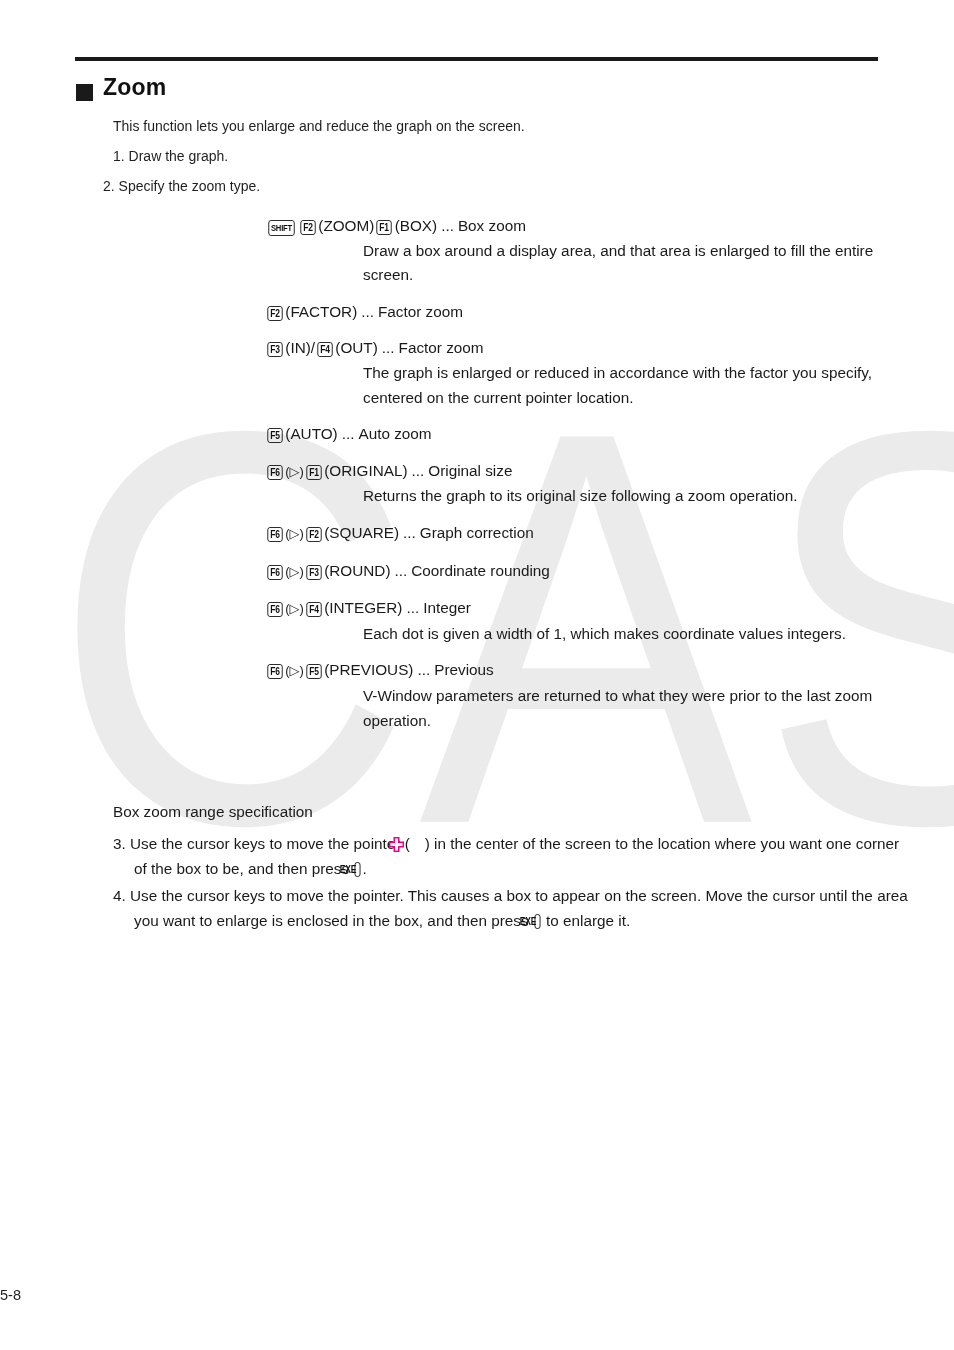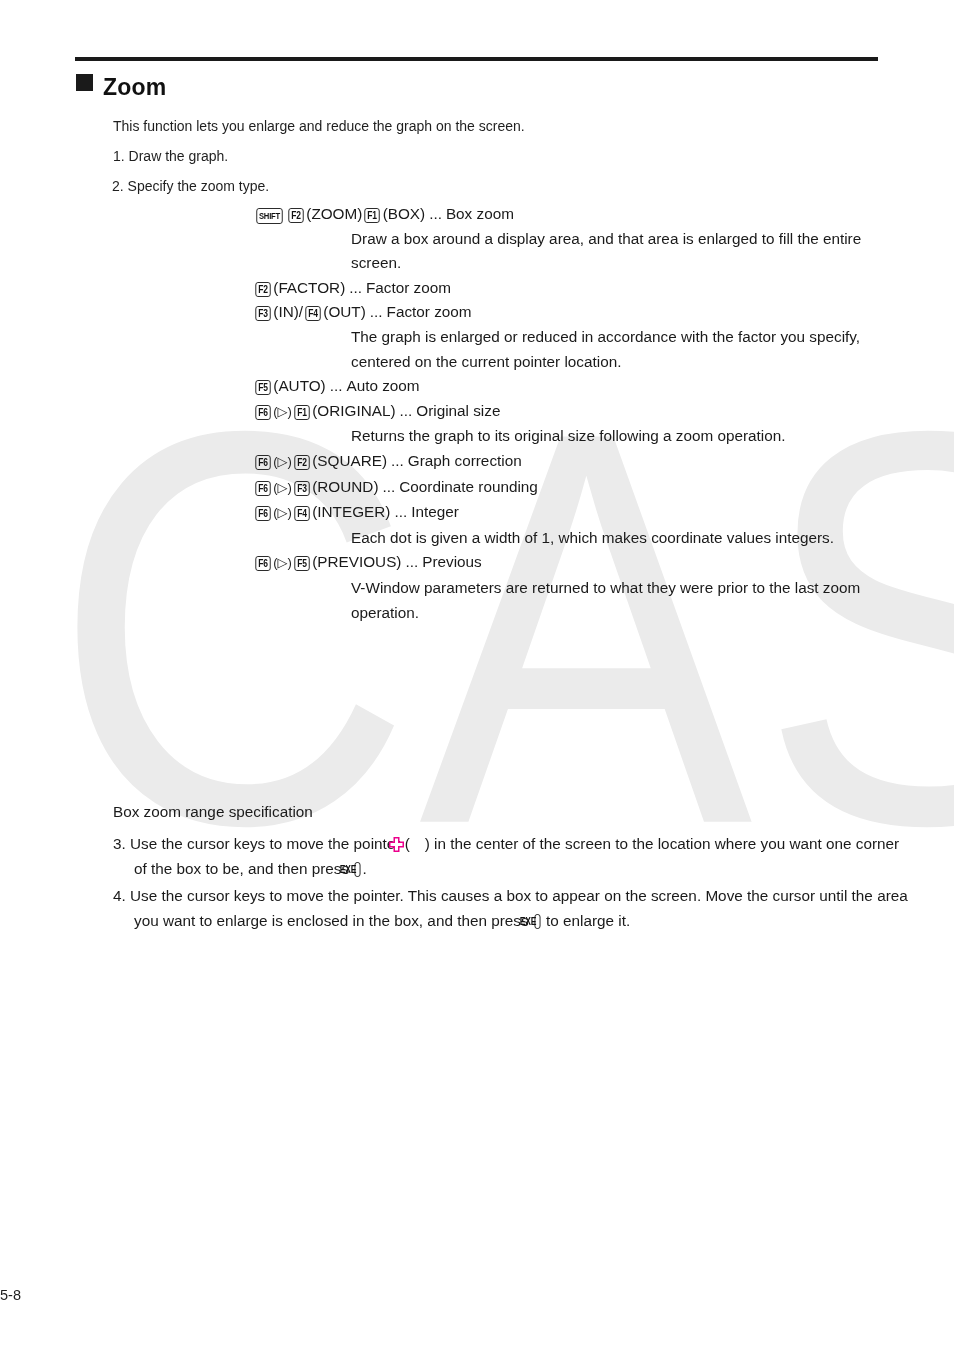--- a/index.html
+++ b/index.html
@@ -54,21 +54,21 @@
     height: 4px;
     background: #1a1a1a;
   }
 
   
   .heading {
     position: absolute;
     left: 76px;
     top: 74px;
     display: flex;
-    align-items: flex-start;
+    align-items: flex-end;
     gap: 10px;
   }
   .heading-bullet {
     width: 17px;
     height: 17px;
     background: #1a1a1a;
     display: inline-block;
   }
   .heading-text {
     font-size: 23px;
@@ -79,30 +79,30 @@
 
   
   .body-block {
     position: absolute;
     font-size: 14px;
     line-height: 24px;
     color: #1f1f1f;
   }
   .intro     { left: 113px; top: 114px; }
   .step1     { left: 113px; top: 144px; }
-  .step2     { left: 112px; top: 174px; }
+  .step2     { left: 103px; top: 174px; }
 
   
   .spec-list {
     position: absolute;
     left: 253px;
     top: 202px;
     width: 640px;
   }
-  .spec-item { margin: 0; }
+  .spec-item { margin: 12px; }
   .spec-head {
     font-size: 15.3px;
     line-height: 24.6px;
     white-space: nowrap;
     display: flex;
     align-items: baseline;
   }
   .spec-desc {
     font-size: 15.3px;
     line-height: 24.6px;

